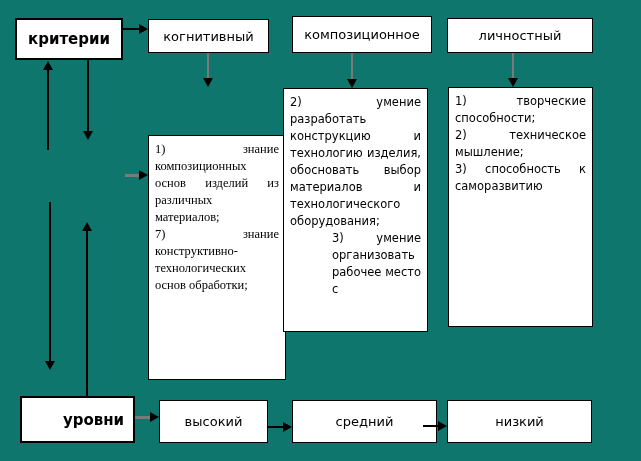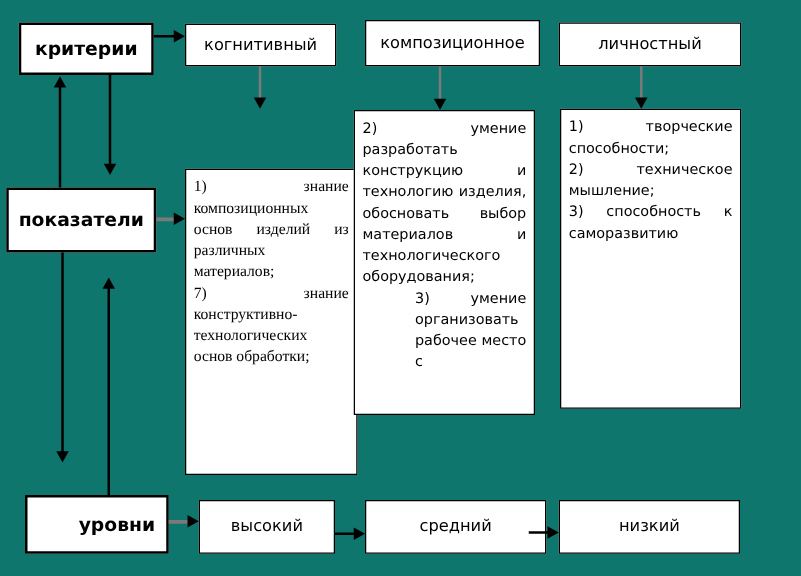--- a/index.html
+++ b/index.html
@@ -58,23 +58,20 @@
 </style>
 </head>
 <body>
 
 <div id="canvas">
 
   <div class="box heavy" style="left:15px; top:18px; width:108px; height:42px;">
     <span>критерии</span>
   </div>
 
-  <div class="box heavy" style="left:5px; top:150px; width:120px; height:52px;">
-    <span>показатели</span>
-  </div>
 
   <div class="box heavy" style="left:20px; top:396px; width:115px; height:47px;padding-left:32px;">
     <span>уровни</span>
   </div>
 
   <div class="box" style="left:148px; top:19px; width:121px; height:34px;">
     <span>когнитивный</span>
   </div>
   <div class="box" style="left:292px; top:16px; width:140px; height:37px;">
     <span>композиционное</span>

